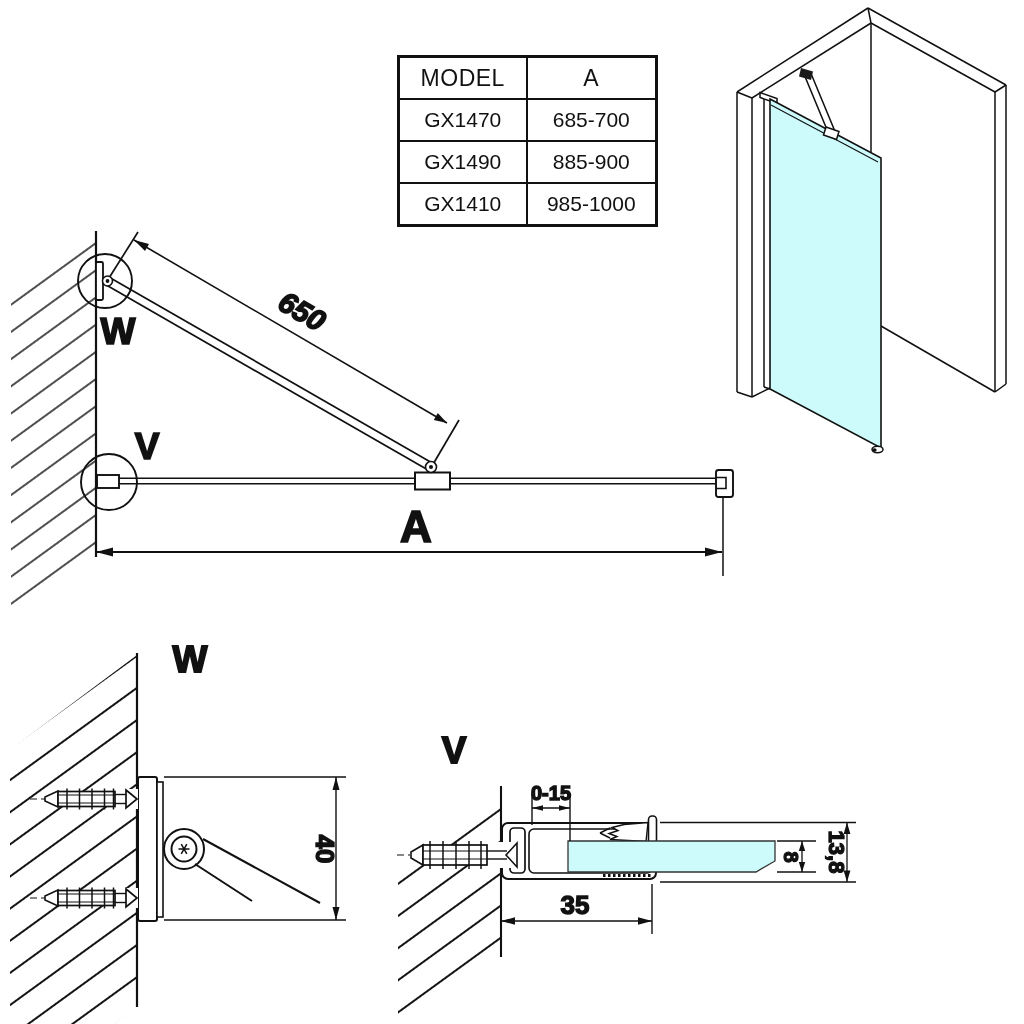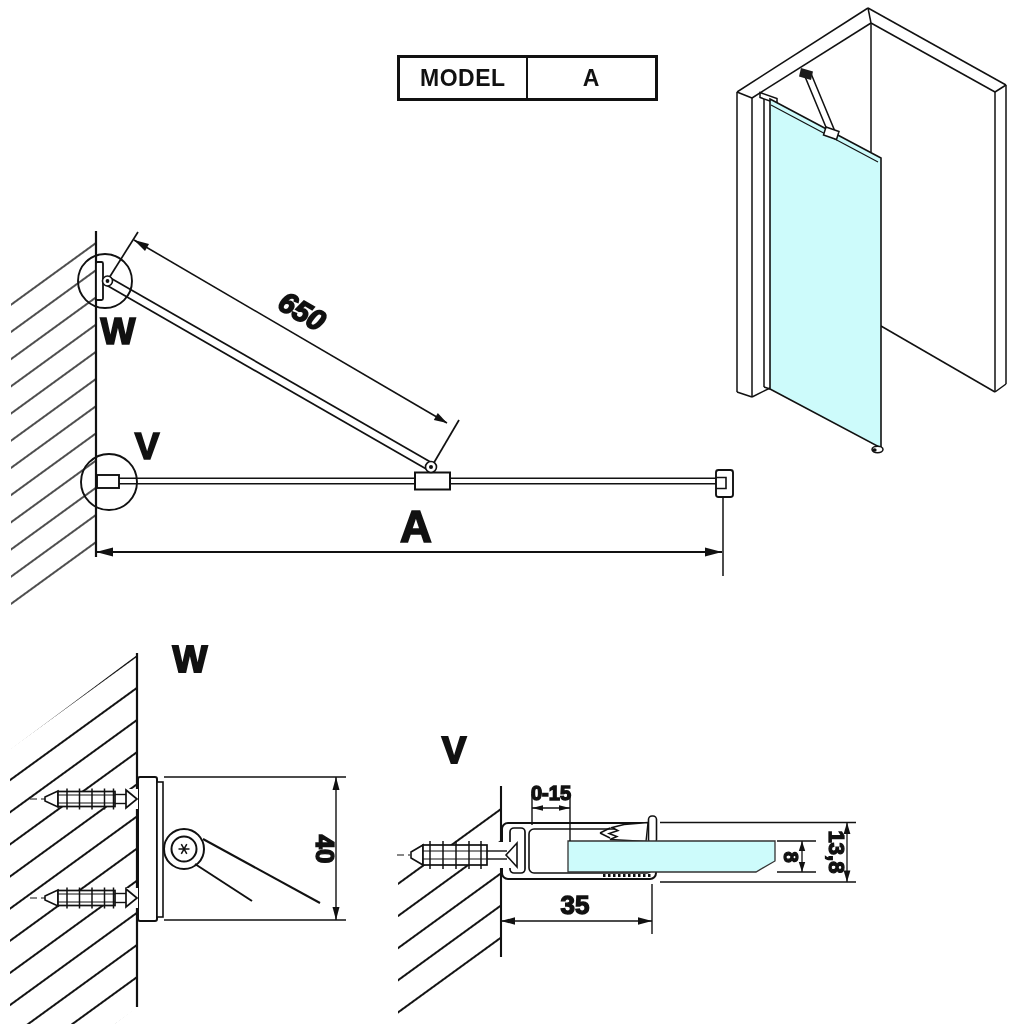--- a/index.html
+++ b/index.html
@@ -13,21 +13,21 @@
   .t-dim{font-weight:bold;font-size:26px;}
   .t-dim-sm{font-weight:bold;font-size:20px;}
   .t-650{font-weight:bold;font-style:italic;font-size:29px;}
   .t-138{font-weight:bold;font-size:22px;}
   
   #size-table{position:absolute;left:397px;top:55px;width:258px;border-collapse:collapse;
               table-layout:fixed;background:#fff;}
   #size-table td,#size-table th{border:2px solid #111;text-align:center;vertical-align:middle;
               height:40px;padding:0;color:#111;}
   #size-table{border:3px solid #111;}
-  #size-table th{font-size:23px;font-weight:bold;letter-spacing:0.5px;}
+  #size-table th{font-size:23px;font-weight:normal;letter-spacing:0.5px;}
   #size-table td{font-size:21px;font-weight:normal;}
   #size-table col.c1{width:128px;} #size-table col.c2{width:130px;}
 </style>
 </head>
 <body>
 
 <div id="stage">
 
 <svg id="drawing" width="1024" height="1024" viewBox="0 0 1024 1024">
   <defs>
@@ -282,16 +282,28 @@
 <table id="size-table">
   <colgroup>
         <col class="c1">
         <col class="c2">
       </colgroup>
   <tbody>
         <tr>
     <th>MODEL</th>
     <th>A</th>
   </tr>
+  <tr>
+    <td>GX1470</td>
+    <td>685-700</td>
+  </tr>
+  <tr>
+    <td>GX1490</td>
+    <td>885-900</td>
+  </tr>
+  <tr>
+    <td>GX1410</td>
+    <td>985-1000</td>
+  </tr>
 </tbody>
     </table>
 
 </div>
 
 </body></html>

